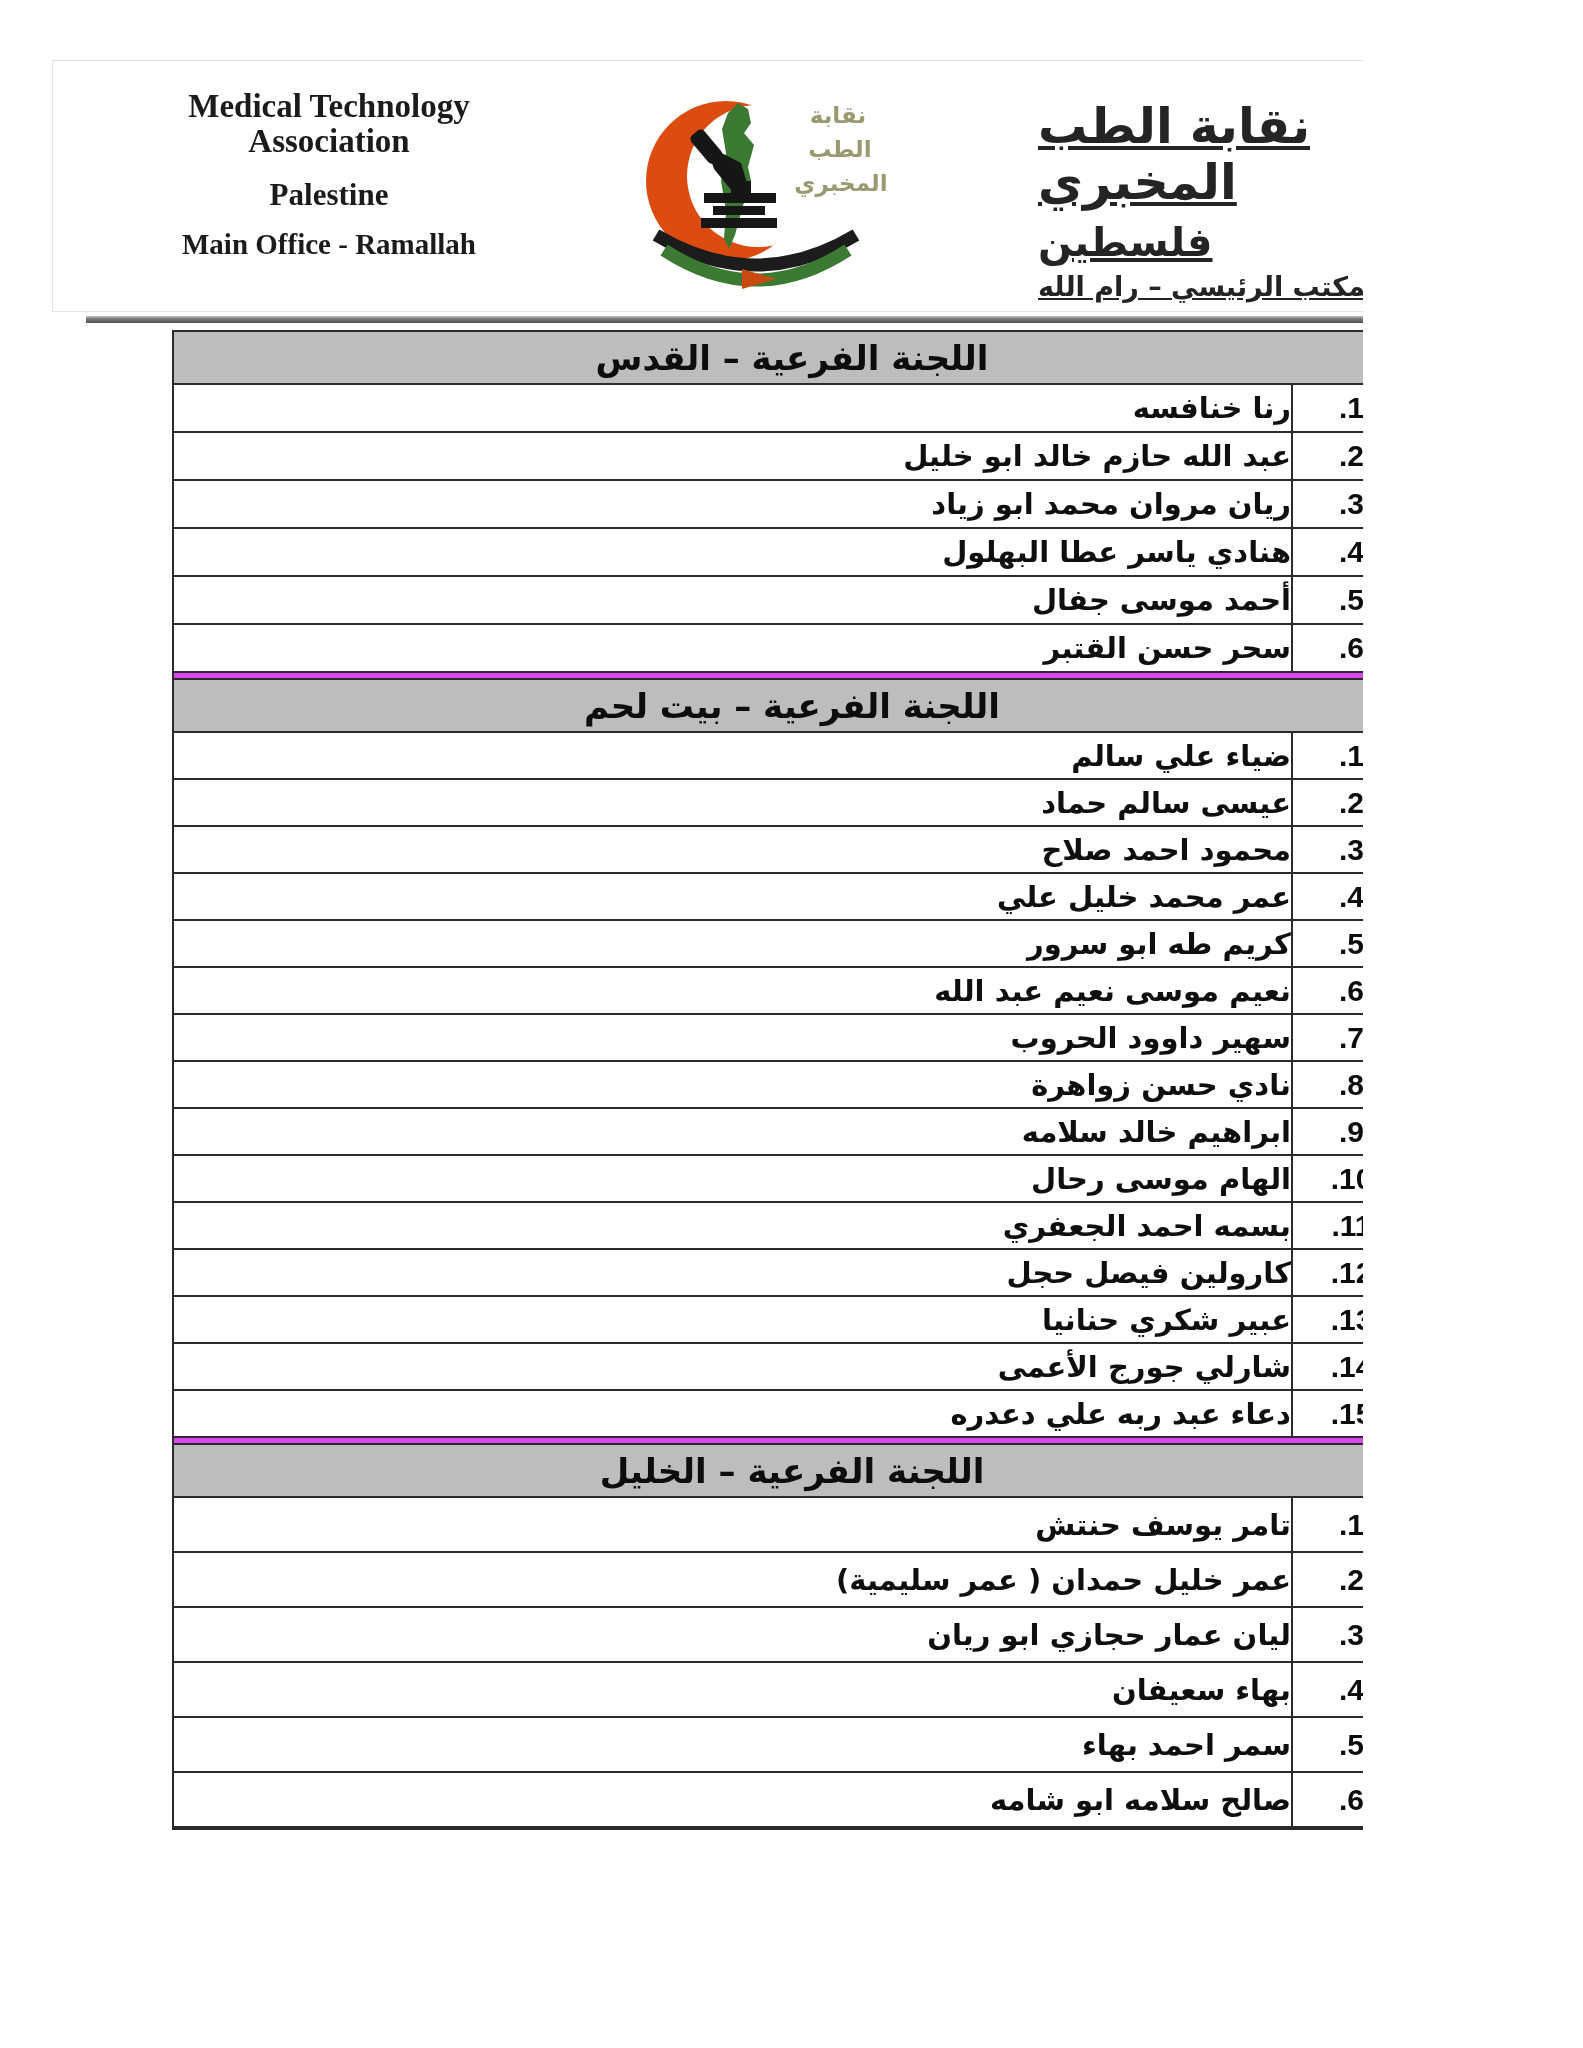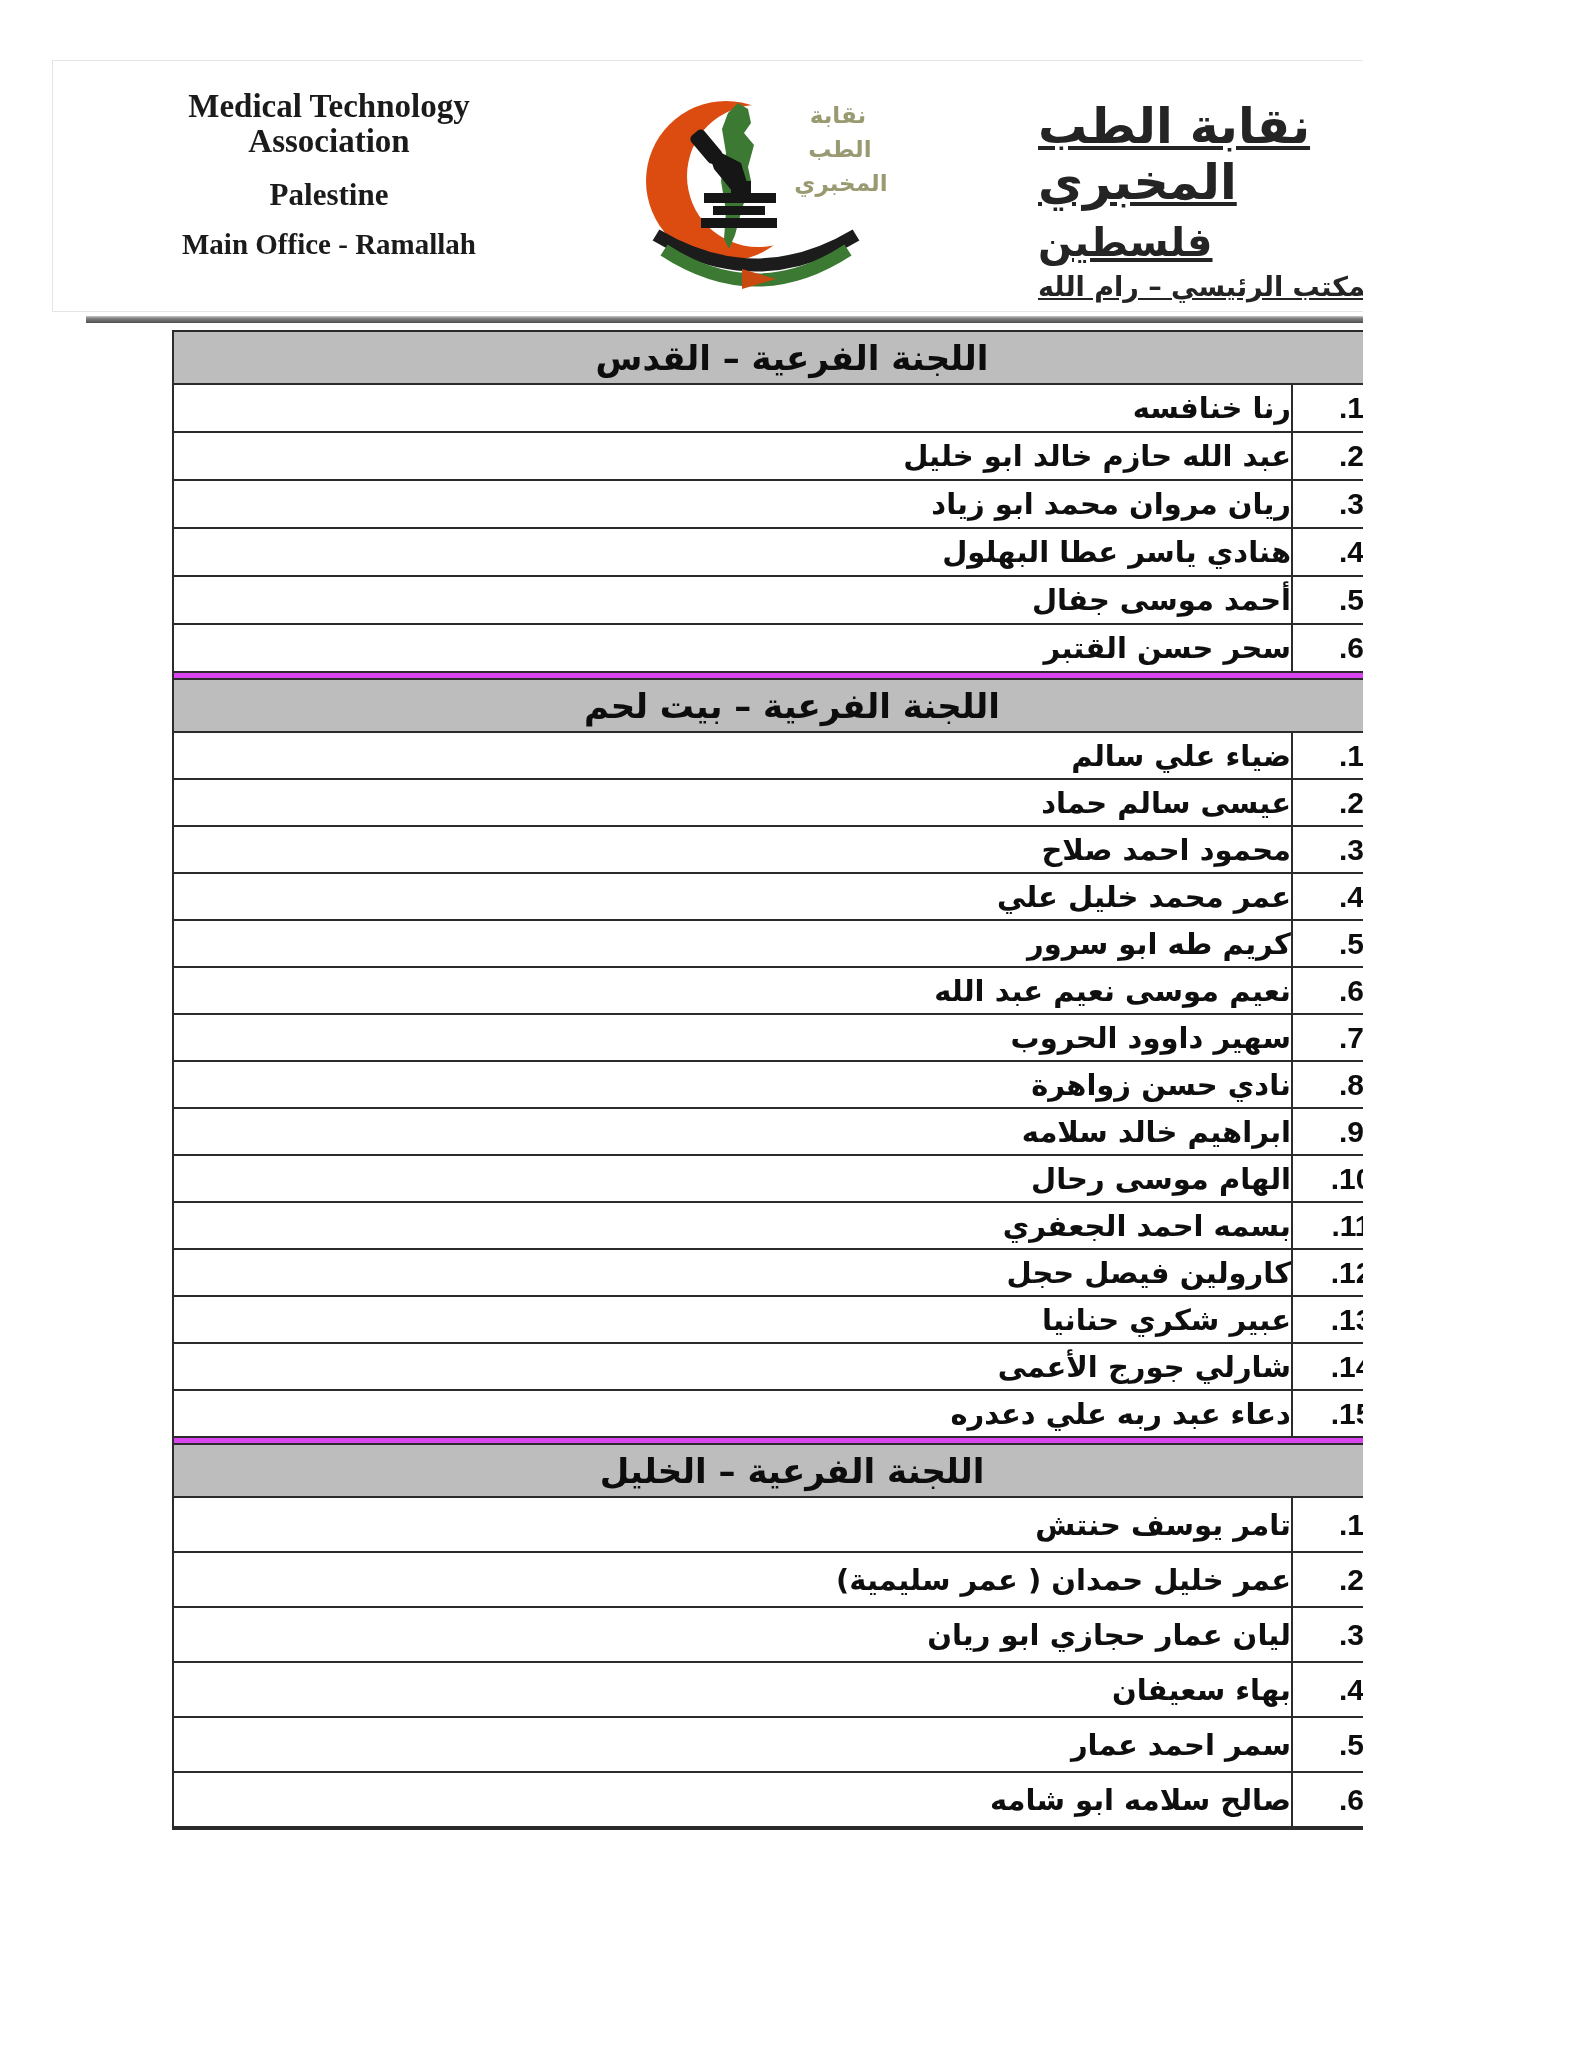--- a/index.html
+++ b/index.html
@@ -224,21 +224,21 @@
         <div class="row">
           <div class="cell-num">3.</div>
           <div class="cell-name">ليان عمار حجازي ابو ريان</div>
         </div>
         <div class="row">
           <div class="cell-num">4.</div>
           <div class="cell-name">بهاء سعيفان</div>
         </div>
         <div class="row">
           <div class="cell-num">5.</div>
-          <div class="cell-name">سمر احمد عمار</div>
+          <div class="cell-name">سمر احمد بهاء</div>
         </div>
         <div class="row">
           <div class="cell-num">6.</div>
           <div class="cell-name">صالح سلامه ابو شامه</div>
         </div>
       </div>
     </div>
 
 </div>
 

